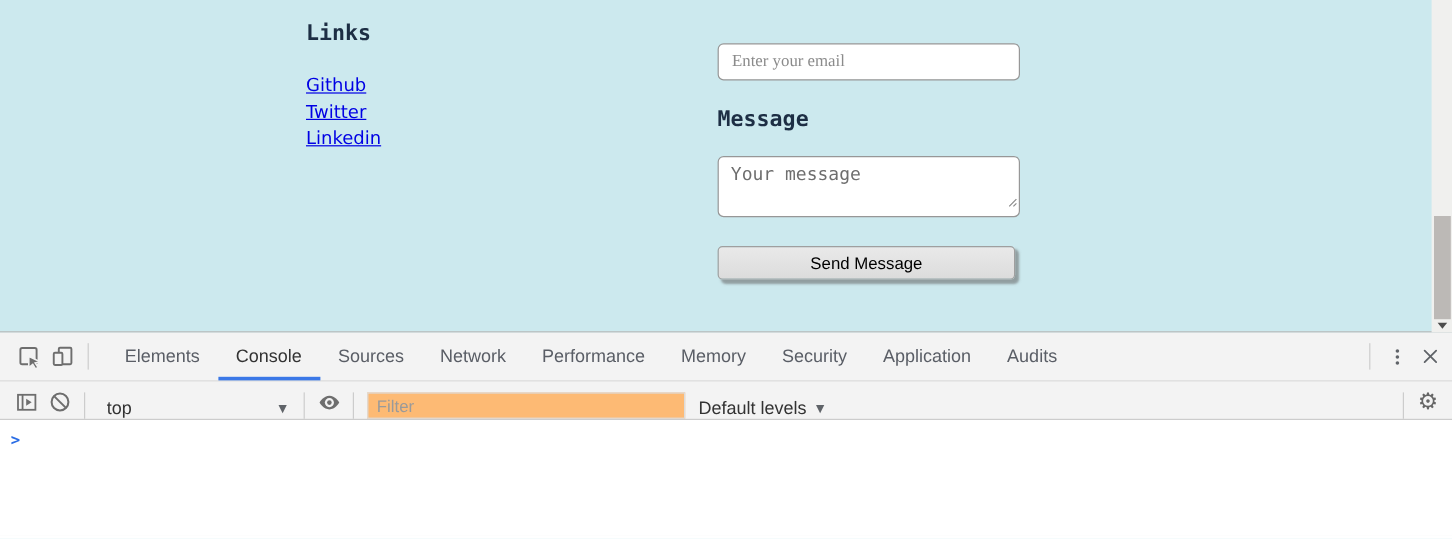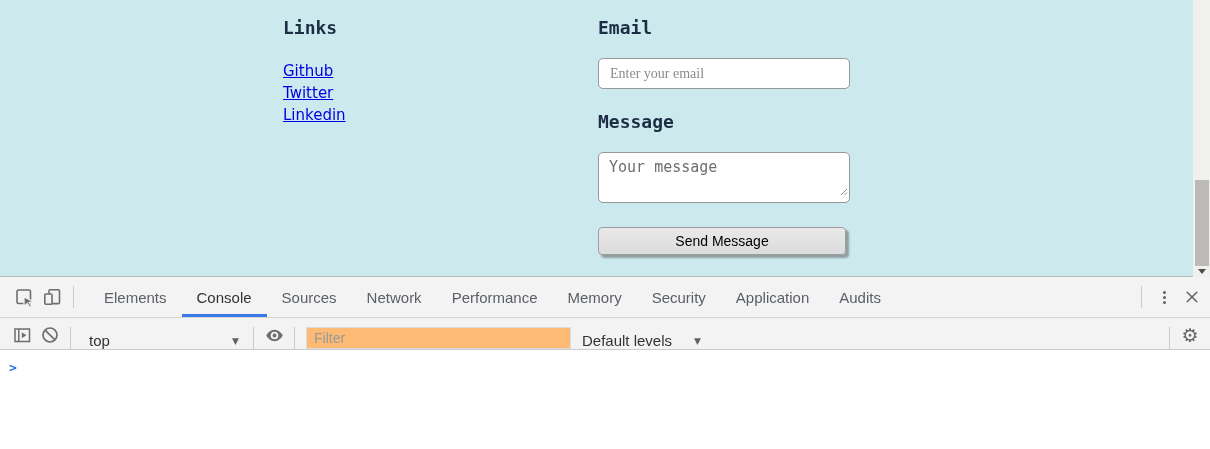--- a/index.html
+++ b/index.html
@@ -18,21 +18,21 @@
     border-bottom: 1px solid #b9bcbc;
   }
   .section-heading {
     font-family: "DejaVu Sans Mono", monospace;
     font-weight: bold;
     font-size: 18px;
     color: #1d2e44;
     margin: 0;
     line-height: 22px;
   }
-  .links-col { position: absolute; left: 283px; top: 17px; }
+  .links-col { position: absolute; left: 255px; top: 17px; }
   .links-list { margin-top: 21px; }
   .page-link {
     display: block;
     font-family: "DejaVu Sans", sans-serif;
     font-size: 15px;
     line-height: 22px;
     color: #0000e4;
     text-decoration: underline;
     cursor: pointer;
   }
@@ -129,21 +129,21 @@
   }
   .dd-arrow { font-family: "DejaVu Sans", sans-serif; font-size: 9px; color: #5f6368; }
   .filter-input {
     width: 265px; height: 22px; margin-left: 5px;
     border: 1px solid #dcdcdc; background: #fdba74; padding: 0 7px;
     font-family: "Liberation Sans", sans-serif; font-size: 14px; color: #333;
     outline: none;
   }
   .filter-input::placeholder { color: #9a9a9a; }
   .levels-select {
-    display: flex; align-items: center; gap: 22px;
+    display: flex; align-items: center; gap: 8px;
     margin-left: 11px; font-size: 15px; color: #333; cursor: pointer;
   }
   .toolbar-spacer { flex: 1; }
   .gear-glyph { font-family: "DejaVu Sans", sans-serif; font-size: 19px; color: #666; line-height: 1; }
 
   .console-pane { background: #fff; height: 96px; }
   .prompt-row { padding: 8px 0 0 9px; cursor: text; }
   .prompt-chevron {
     font-family: "DejaVu Sans Mono", monospace;
     font-weight: bold; font-size: 13px; color: #2a6de5;
@@ -157,21 +157,20 @@
   <div class="links-col">
     <h3 class="section-heading">Links</h3>
     <div class="links-list">
       <a href="#" class="page-link">Github</a>
       <a href="#" class="page-link">Twitter</a>
       <a href="#" class="page-link">Linkedin</a>
     </div>
   </div>
 
   <div class="form-col">
-    <h3 class="section-heading">Email</h3>
     <input type="text" class="email-input" placeholder="Enter your email" style="">
     <h3 class="section-heading message-heading">Message</h3>
     <div class="textarea-wrap">
       <textarea class="message-textarea" placeholder="Your message" style=""></textarea>
       <span class="resize-handle">
         <svg width="10" height="10" viewBox="0 0 10 10">
           <path d="M9 3 L3 9 M9 6.5 L6.5 9" stroke="#8a8a8a" stroke-width="1" fill="none"></path>
         </svg>
       </span>
     </div>

